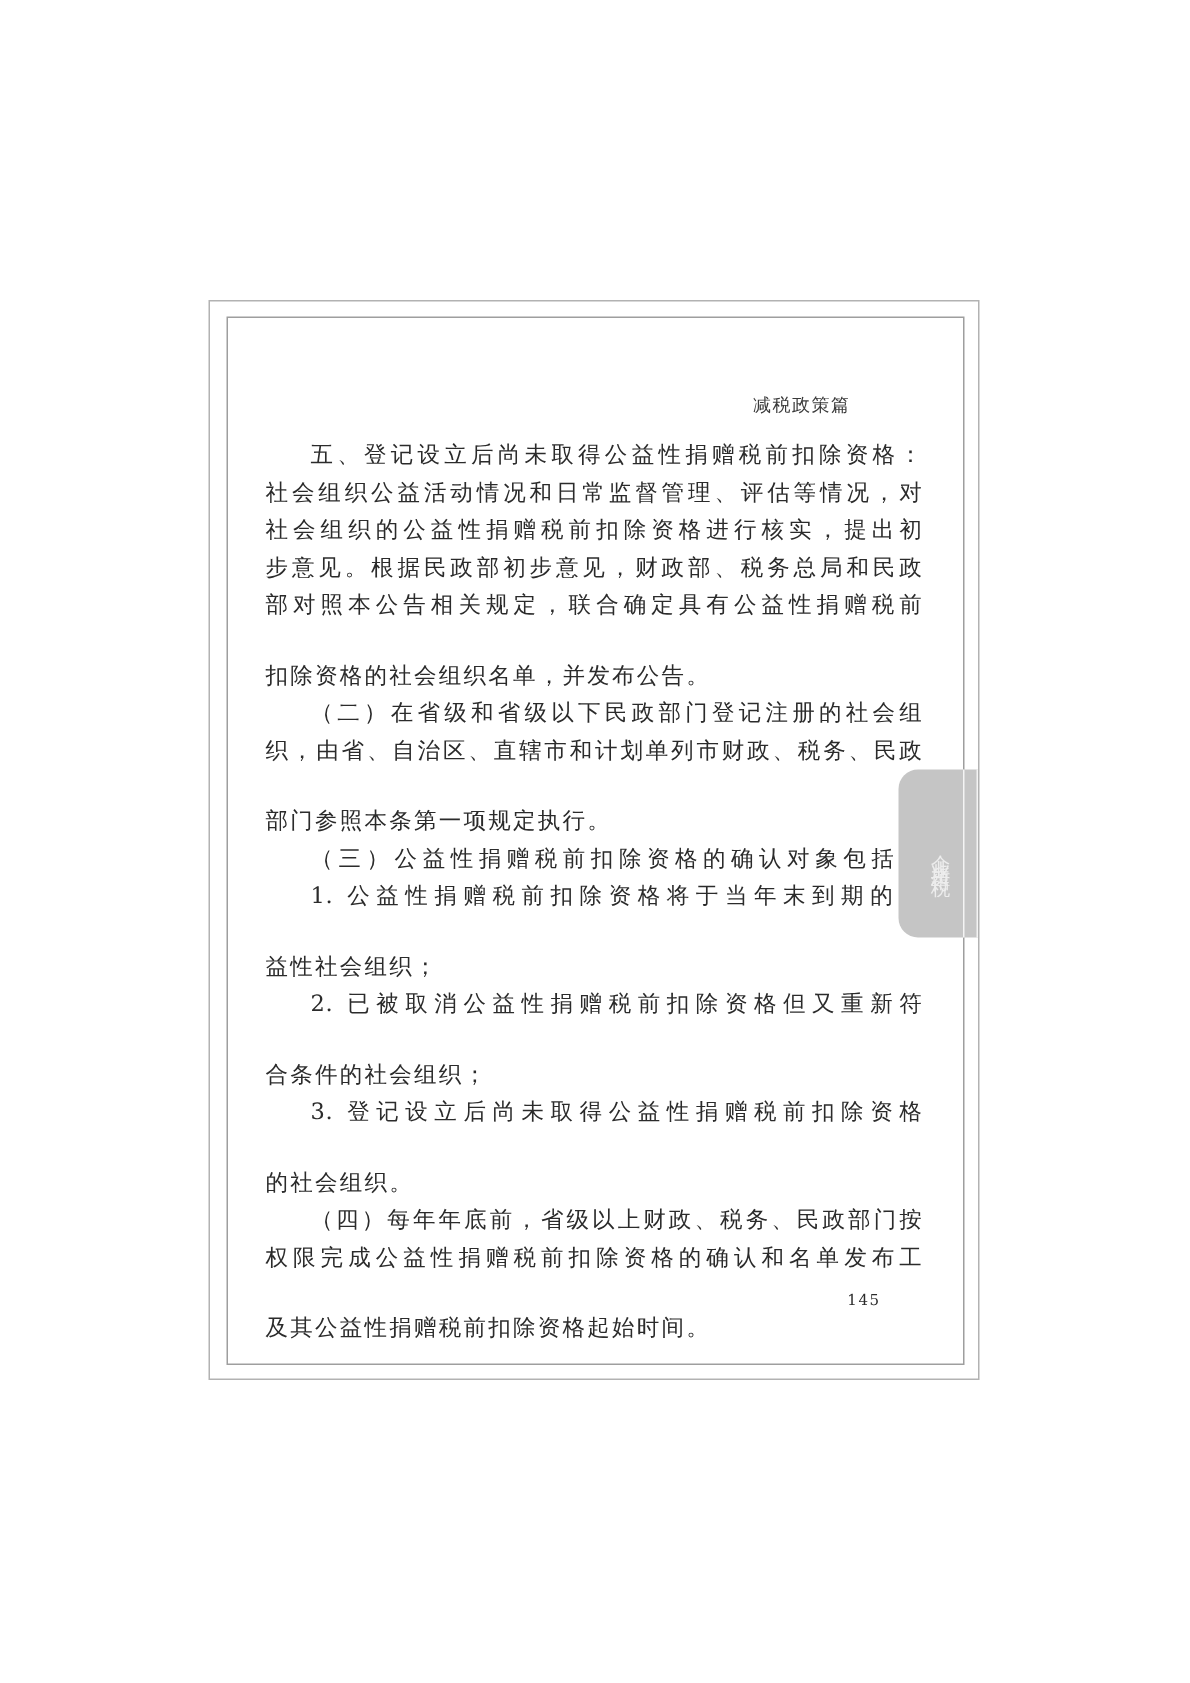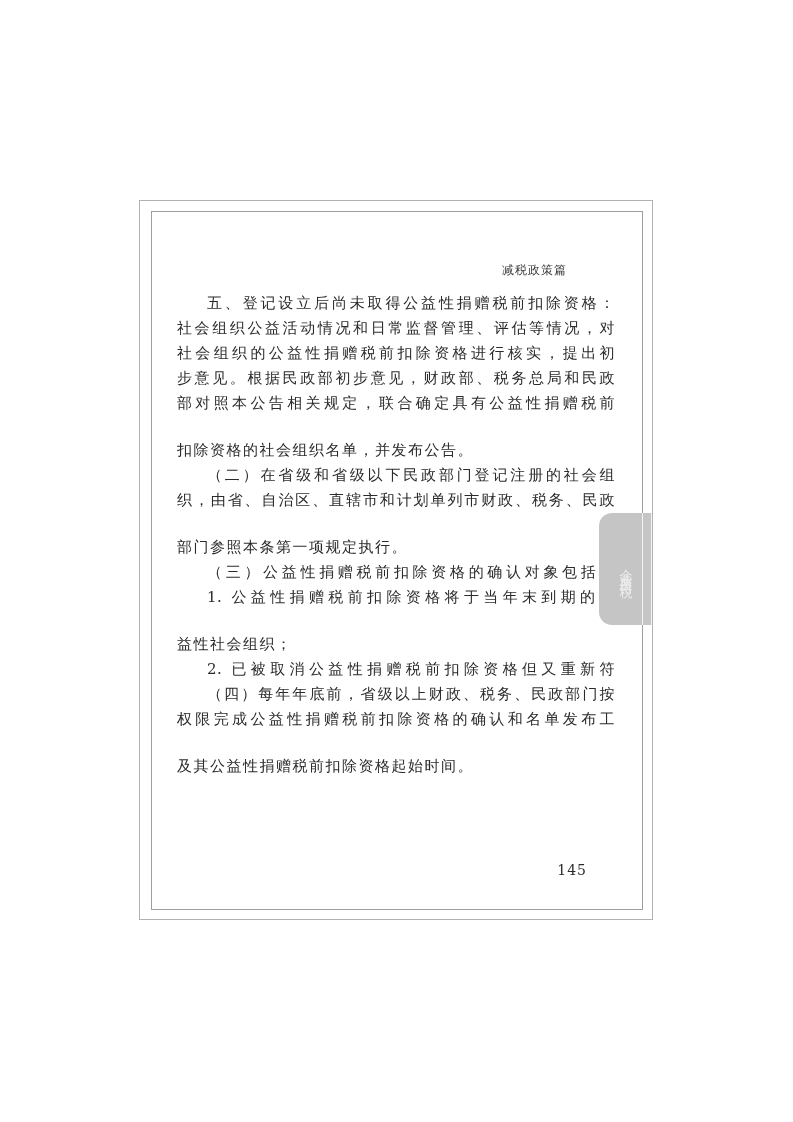--- a/index.html
+++ b/index.html
@@ -32,21 +32,21 @@
   .line{height:25px; white-space:nowrap; letter-spacing:1px;}
   .line.fill{
     white-space:normal;
     text-align:justify; text-align-last:justify;
     letter-spacing:0.5px;
   }
   .line.endline{letter-spacing:1.5px;margin-top:22px;}
   .line.indent{text-indent:30px;}
   .page-number{
     position:absolute; top:862px; right:206px;
-    font-size:14px; letter-spacing:1px; color:var(--text);
+    font-size:10px; letter-spacing:1px; color:var(--text);
   }
   .side-tab{
     position:absolute; left:599px; top:513px; width:53px; height:112px;
     background:var(--tab_bg);
     border-radius:13px 0 0 13px;
   }
   .side-tab .tab-label{
     position:absolute; left:50%; top:50%;
     transform:translate(-50%,-50%);
     writing-mode:vertical-rl; text-orientation:upright;
@@ -78,20 +78,23 @@
       <div class="line fill">步意见。根据民政部初步意见，财政部、税务总局和民政</div>
       <div class="line fill">部对照本公告相关规定，联合确定具有公益性捐赠税前</div>
       <div class="line endline">扣除资格的社会组织名单，并发布公告。</div>
       <div class="line indent fill">（二）在省级和省级以下民政部门登记注册的社会组</div>
       <div class="line fill">织，由省、自治区、直辖市和计划单列市财政、税务、民政</div>
       <div class="line endline">部门参照本条第一项规定执行。</div>
       <div class="line indent fill">（三）公益性捐赠税前扣除资格的确认对象包括：</div>
       <div class="line indent fill">1. 公益性捐赠税前扣除资格将于当年末到期的公</div>
       <div class="line endline">益性社会组织；</div>
       <div class="line indent fill">2. 已被取消公益性捐赠税前扣除资格但又重新符</div>
+      <div class="line endline">合条件的社会组织；</div>
+      <div class="line indent fill">3. 登记设立后尚未取得公益性捐赠税前扣除资格</div>
+      <div class="line endline">的社会组织。</div>
       <div class="line indent fill">（四）每年年底前，省级以上财政、税务、民政部门按</div>
       <div class="line fill">权限完成公益性捐赠税前扣除资格的确认和名单发布工</div>
       <div class="line endline">及其公益性捐赠税前扣除资格起始时间。</div>
     </div>
 
   <div class="page-number">145</div>
 
   <div class="side-tab">
     <span class="tab-label">企业所得税</span>
   </div>

